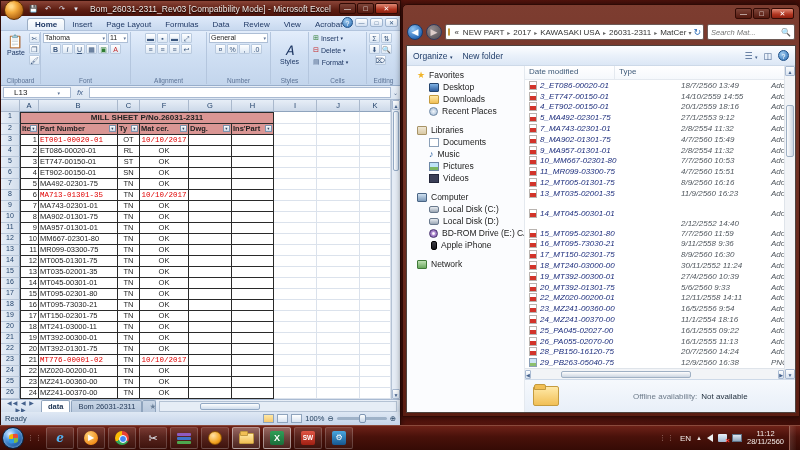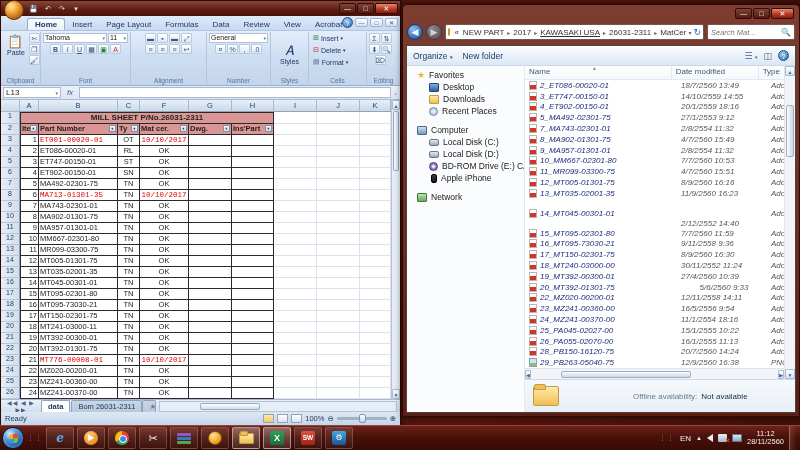--- a/index.html
+++ b/index.html
@@ -49,22 +49,22 @@
   .big-glyph { font-size:13px; line-height:14px; }
   .sm-btn { min-width:11px; height:10px; font-size:7px; line-height:9px; text-align:center; color:#3a567e;
     border:1px solid #b9cadf; background:linear-gradient(#fff,#dde8f4); border-radius:1px; }
   .combo { background:#fff; border:1px solid #aebfd6; font-size:7px; height:10px; display:flex;
     align-items:center; padding:0 1px; color:#222; }
   .combo .arr { margin-left:auto; color:#5d7396; font-size:5px; }
   .rb-cells-btn { display:flex; align-items:center; gap:2px; font-size:7px; height:11px; color:#1f3864; padding:0 2px; }
 
   .xl-formula { height:14px; background:linear-gradient(#e9eff8,#dce6f2); display:flex; align-items:center;
     border-bottom:1px solid #a9bad2; padding:1px 2px; gap:2px; }
-  .name-box { width:58px; height:11px; background:#fff; border:1px solid #a9bad2; font-size:8px;
-    padding:0 2px; display:flex; align-items:center; }
+  .name-box { width:68px; height:11px; background:#fff; border:1px solid #a9bad2; font-size:8px;
+    padding:0 10px; display:flex; align-items:center; }
   .name-box .arr { margin-left:auto; font-size:5px; color:#5d7396; }
   .fx { font-size:8px; color:#44618c; font-style:italic; width:14px; text-align:center; }
   .formula-field { flex:1; height:11px; background:#fff; border:1px solid #a9bad2; }
 
   .xl-body { flex:1; display:flex; background:#fff; position:relative; }
   .grid-wrap { width:390px; display:flex; flex-direction:column; }
   .col-hdr-row { display:flex; height:12px; }
   .corner { background:linear-gradient(#e7eef7,#cdd9e9); border:1px solid #a9b8cc; border-left:none; border-top:none; }
   .col-hdr { background:linear-gradient(#e7eef7,#cdd9e9); border-right:1px solid #a9b8cc; border-bottom:1px solid #8fa4bd;
     font-size:7.5px; color:#23436b; text-align:center; line-height:12px; }
@@ -246,20 +246,21 @@
 
   <div class="xl-window">
     <div class="xl-titlebar">
       <div class="office-orb"></div>
       <div class="qat">
         <div class="qat-btn">💾</div>
         <div class="qat-btn">↶</div>
         <div class="qat-btn">↷</div>
         <div class="qat-btn">▾</div>
       </div>
+      <div class="xl-title">Bom_26031-2311_Rev03 [Compatibility Mode] - Microsoft Excel</div>
       <div class="win-btns">
         <div class="win-btn">—</div>
         <div class="win-btn">□</div>
         <div class="win-btn close">✕</div>
       </div>
     </div>
 
     <div class="xl-tabs">
       <div class="xl-tab active">Home</div>
         <div class="xl-tab">Insert</div>
@@ -670,21 +671,21 @@
               <div class="cell tbl ctr" style="width: 49px;">OK</div>
               <div class="cell tbl" style="width: 43px;"></div>
               <div class="cell tbl" style="width: 42px;"></div>
               <div class="cell" style="width: 43px;"></div>
               <div class="cell" style="width: 43px;"></div>
               <div class="cell" style="width: 31px;"></div>
             </div>
             <div class="g-row">
               <div class="row-num" style="width: 19px;">23</div>
               <div class="cell tbl rt" style="width: 19px; border-left: 1px solid rgb(42, 42, 42);">21</div>
-              <div class="cell tbl red" style="width: 79px;">MT776-00008-01</div>
+              <div class="cell tbl red" style="width: 79px;">MT776-00001-02</div>
               <div class="cell tbl ctr" style="width: 22px;">TN</div>
               <div class="cell tbl red ctr" style="width: 49px;">10/10/2017</div>
               <div class="cell tbl" style="width: 43px;"></div>
               <div class="cell tbl" style="width: 42px;"></div>
               <div class="cell" style="width: 43px;"></div>
               <div class="cell" style="width: 43px;"></div>
               <div class="cell" style="width: 31px;"></div>
             </div>
             <div class="g-row">
               <div class="row-num" style="width: 19px;">24</div>
@@ -772,21 +773,21 @@
       <div class="nav-circle nav-back">◀</div>
       <div class="nav-circle nav-fwd">▶</div>
       <div class="addr-bar">
         <span class="addr-ic"></span>
         <span class="crumb">«</span>
         <span id="crumbs" style="display:flex;align-items:center">
             <div class="crumb" style="white-space: nowrap;">NEW PART</div>
             <div class="crumb-sep">▸</div>
             <div class="crumb" style="white-space: nowrap;">2017</div>
             <div class="crumb-sep">▸</div>
-            <div class="crumb" style="white-space: nowrap; text-decoration: underline;">KAWASAKI USA</div>
+            <div class="crumb" style="white-space: nowrap;">KAWASAKI USA</div>
             <div class="crumb-sep">▸</div>
             <div class="crumb" style="white-space: nowrap;">26031-2311</div>
             <div class="crumb-sep">▸</div>
             <div class="crumb" style="white-space: nowrap;">MatCer</div>
           </span>
         <div class="addr-btns">
           <span style="font-size:6px;color:#666">▾</span>
           <span class="refresh">↻</span>
         </div>
       </div>
@@ -822,20 +823,42 @@
                 <div class="sb-ic ic-folder"></div>
                 <span>Downloads</span>
               </div>
               <div class="sb-item">
                 <div class="sb-ic ic-clock"></div>
                 <span>Recent Places</span>
               </div>
             </div>
             <div class="sb-section">
               <div class="sb-head">
+                <div class="sb-ic ic-lib"></div>
+                <span>Libraries</span>
+              </div>
+              <div class="sb-item">
+                <div class="sb-ic ic-doc"></div>
+                <span>Documents</span>
+              </div>
+              <div class="sb-item">
+                <div class="sb-ic ic-music">♪</div>
+                <span>Music</span>
+              </div>
+              <div class="sb-item">
+                <div class="sb-ic ic-pic"></div>
+                <span>Pictures</span>
+              </div>
+              <div class="sb-item">
+                <div class="sb-ic ic-vid"></div>
+                <span>Videos</span>
+              </div>
+            </div>
+            <div class="sb-section">
+              <div class="sb-head">
                 <div class="sb-ic ic-comp"></div>
                 <span>Computer</span>
               </div>
               <div class="sb-item">
                 <div class="sb-ic ic-disk"></div>
                 <span>Local Disk (C:)</span>
               </div>
               <div class="sb-item">
                 <div class="sb-ic ic-disk"></div>
                 <span>Local Disk (D:)</span>
@@ -854,23 +877,20 @@
                 <div class="sb-ic ic-net"></div>
                 <span>Network</span>
               </div>
             </div>
           </div>
 
         <div class="ex-list">
           <div class="list-scroll-row">
             <div class="list-main">
               <div class="list-hdr">
-                <div class="lh-cell" style="width:152px">
-                  <span>Name</span><span class="sort-arrow">▲</span>
-                </div>
                 <div class="lh-cell" style="width:90px">Date modified</div>
                 <div class="lh-cell" style="flex:1; border-right:none">Type</div>
               </div>
               <div class="file-rows" id="file-rows">
                   <div class="f-row">
                     <div class="f-name" style="width: 152px;">
                       <div class="pdf-ic"></div>
                       <span>2_ET086-00020-01</span>
                     </div>
                     <div class="f-date" style="width: 90px;">18/7/2560 13:49</div>
@@ -1002,21 +1022,21 @@
                       <span>19_MT392-00300-01</span>
                     </div>
                     <div class="f-date" style="width: 90px;">27/4/2560 10:39</div>
                     <div class="f-type" style="flex: 1 1 0%;">Adobe Acro</div>
                   </div>
                   <div class="f-row">
                     <div class="f-name" style="width: 152px;">
                       <div class="pdf-ic"></div>
                       <span>20_MT392-01301-75</span>
                     </div>
-                    <div class="f-date" style="width: 90px; text-align: center;">5/6/2560 9:33</div>
+                    <div class="f-date" style="width: 90px;">5/6/2560 9:33</div>
                     <div class="f-type" style="flex: 1 1 0%;">Adobe Acro</div>
                   </div>
                   <div class="f-row">
                     <div class="f-name" style="width: 152px;">
                       <div class="pdf-ic"></div>
                       <span>22_MZ020-00200-01</span>
                     </div>
                     <div class="f-date" style="width: 90px;">12/11/2558 14:11</div>
                     <div class="f-type" style="flex: 1 1 0%;">Adobe Acro</div>
                   </div>
@@ -1034,21 +1054,21 @@
                       <span>24_MZ241-00370-00</span>
                     </div>
                     <div class="f-date" style="width: 90px;">11/1/2554 18:16</div>
                     <div class="f-type" style="flex: 1 1 0%;">Adobe Acro</div>
                   </div>
                   <div class="f-row">
                     <div class="f-name" style="width: 152px;">
                       <div class="pdf-ic"></div>
                       <span>25_PA045-02027-00</span>
                     </div>
-                    <div class="f-date" style="width: 90px;">15/1/2555 10:22</div>
+                    <div class="f-date" style="width: 90px;">16/1/2555 09:22</div>
                     <div class="f-type" style="flex: 1 1 0%;">Adobe Acro</div>
                   </div>
                   <div class="f-row">
                     <div class="f-name" style="width: 152px;">
                       <div class="pdf-ic"></div>
                       <span>26_PA055-02070-00</span>
                     </div>
                     <div class="f-date" style="width: 90px;">16/1/2555 11:13</div>
                     <div class="f-type" style="flex: 1 1 0%;">Adobe Acro</div>
                   </div>

